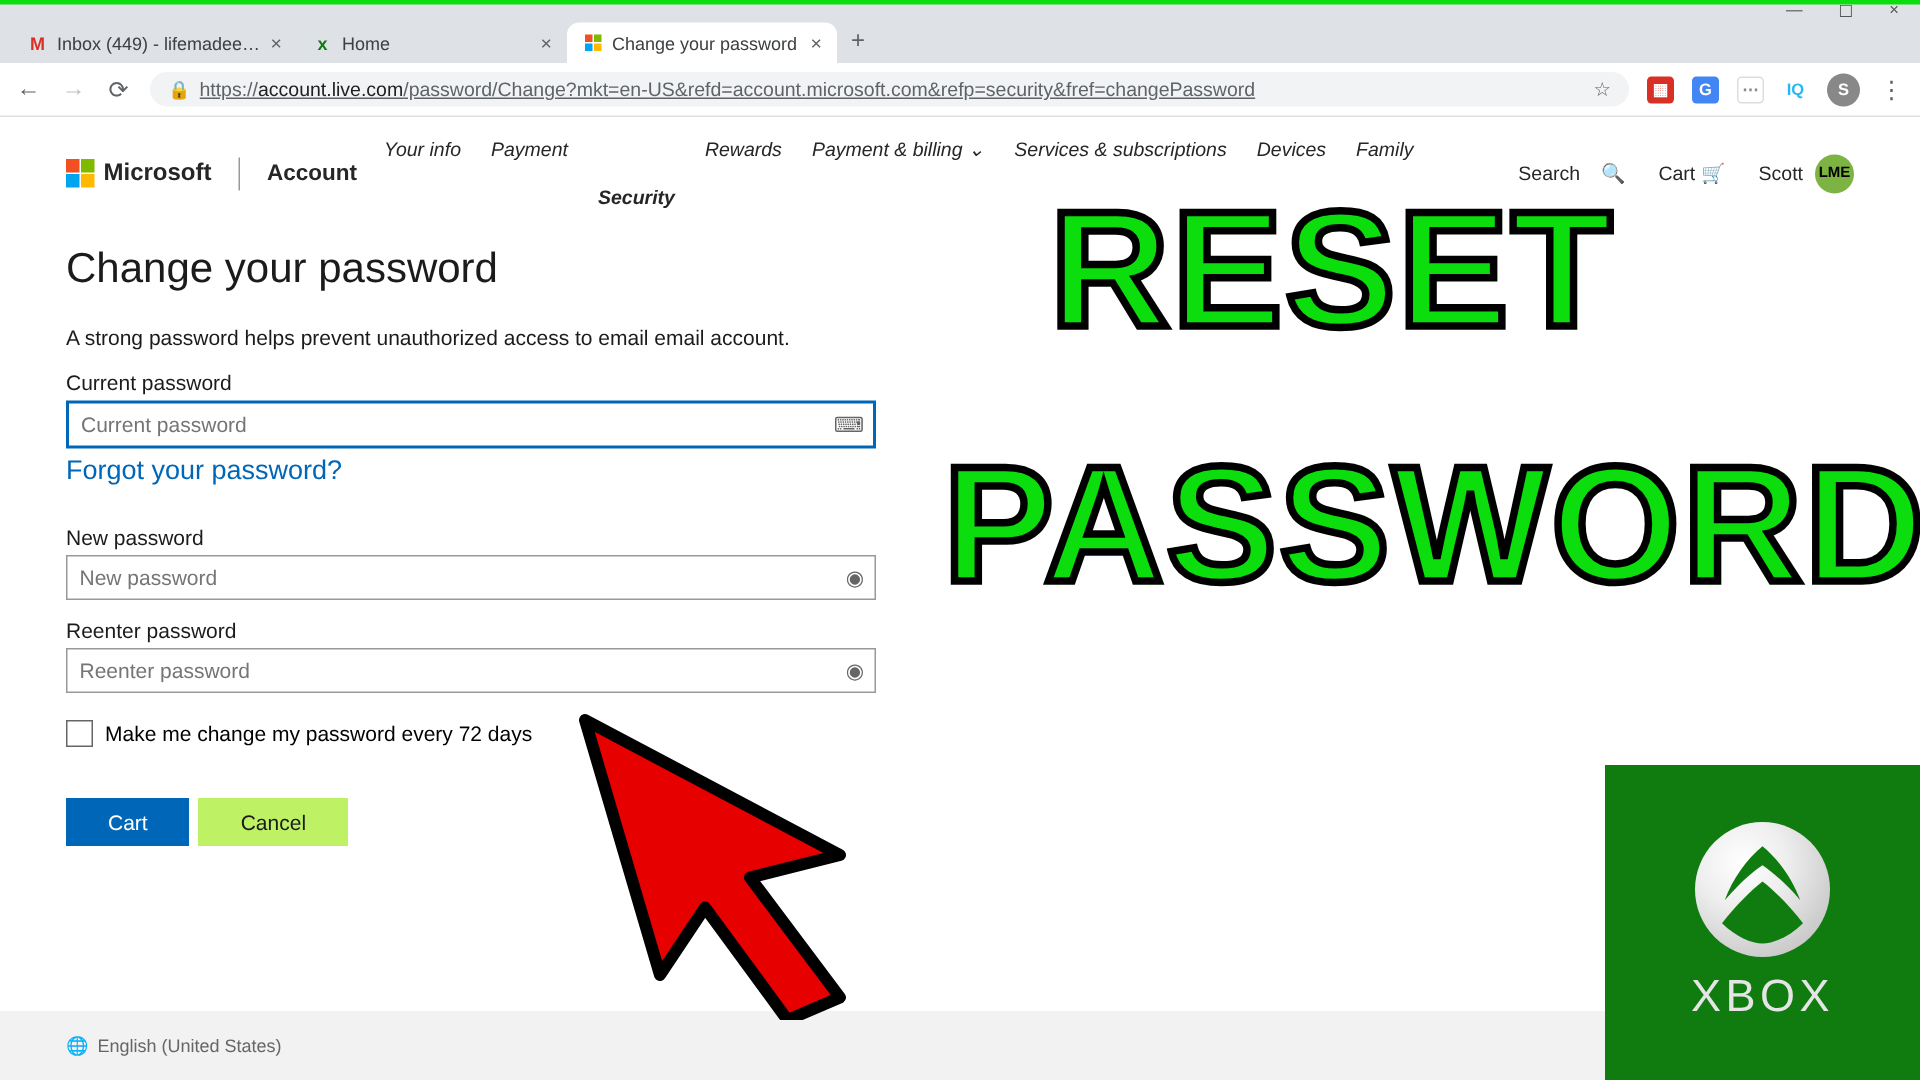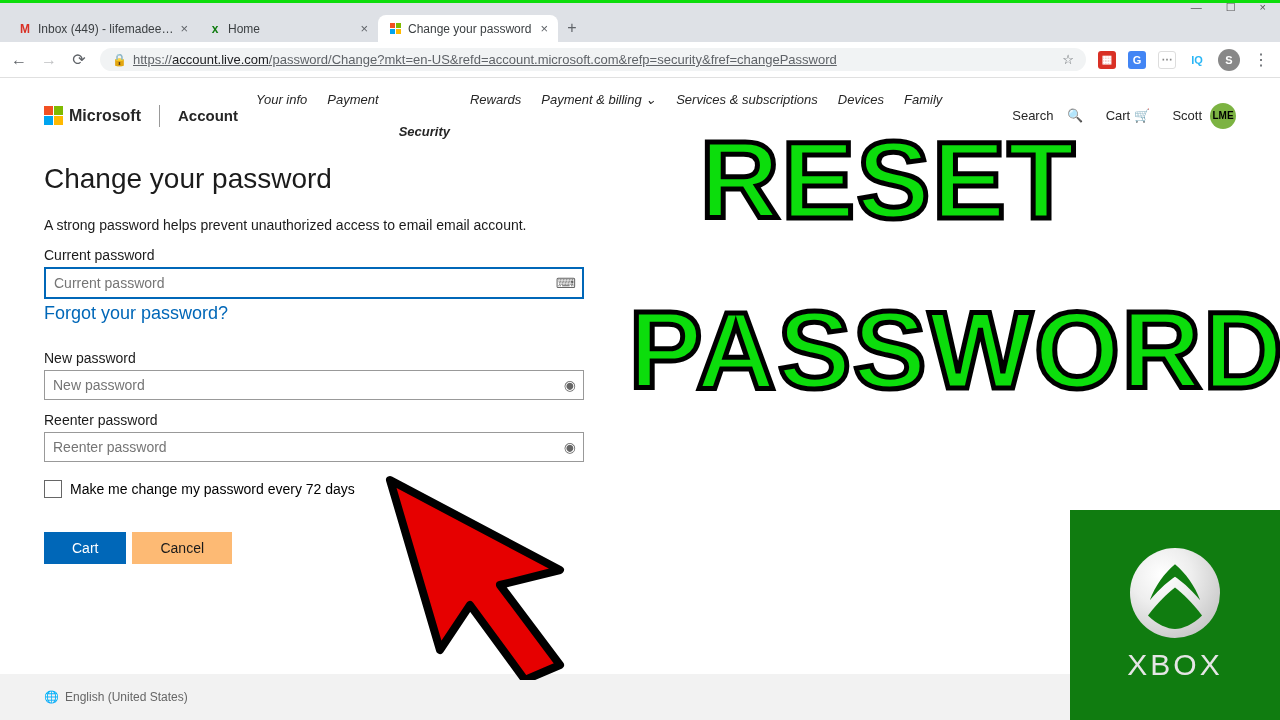--- a/index.html
+++ b/index.html
@@ -52,21 +52,21 @@
   .input-wrap { position: relative; width: 540px; margin-bottom: 4px; }
   .input-icon { position: absolute; right: 8px; top: 50%; transform: translateY(-50%); color: #666; font-size: 14px; pointer-events: none; }
   .link { color: #0067b8; font-size: 18px; cursor: pointer; margin-bottom: 14px; display: inline-block; }
   .hint { font-size: 12px; color: #444; margin-bottom: 14px; }
   .field-block { margin-bottom: 12px; }
   .chk-row { display: flex; align-items: center; gap: 8px; margin: 18px 0 34px 0; font-size: 14px; }
   .chk { width: 18px; height: 18px; border: 1px solid #666; cursor: pointer; }
   .btn-row { display: flex; gap: 6px; }
   .btn { padding: 8px 28px; font-size: 14px; border: none; cursor: pointer; }
   .btn.primary { background: #0067b8; color: #fff; }
-  .btn.secondary { background: #fdba74; color: #1b1b1b; }
+  .btn.secondary { background: #bef264; color: #1b1b1b; }
 
   
   .footer { position: absolute; bottom: 0; left: 0; right: 0; background: #f2f2f2; padding: 16px 44px; display: flex; align-items: center; font-size: 12px; color: #666; }
   .footer .lang { display: flex; align-items: center; gap: 6px; cursor: pointer; }
   .footer .flinks { margin-left: auto; display: flex; gap: 20px; }
   .footer .flinks span { cursor: pointer; }
 
   
   .big-text { position: absolute; font-family: Impact, "Arial Black", sans-serif; font-weight: 900; color: #0cdd0c; -webkit-text-stroke: 5px #000; font-size: 110px; letter-spacing: 2px; line-height: 0.9; }
   .arrow-overlay { position: absolute; left: 360px; top: 450px; }

